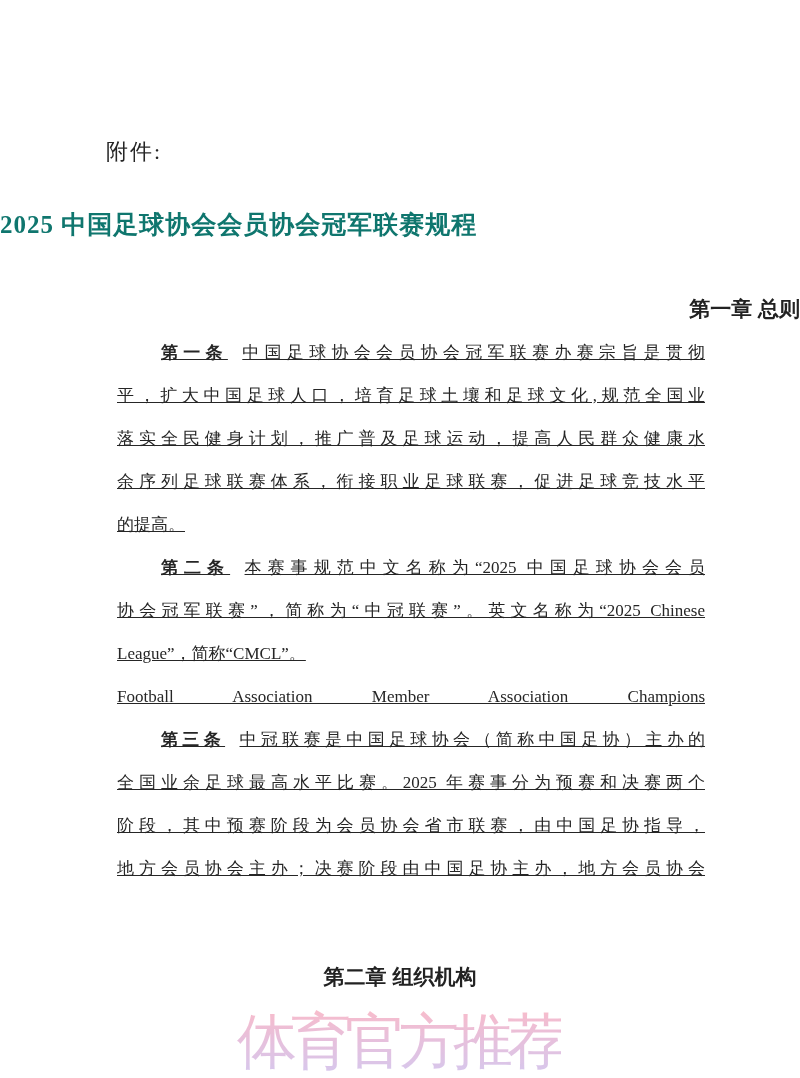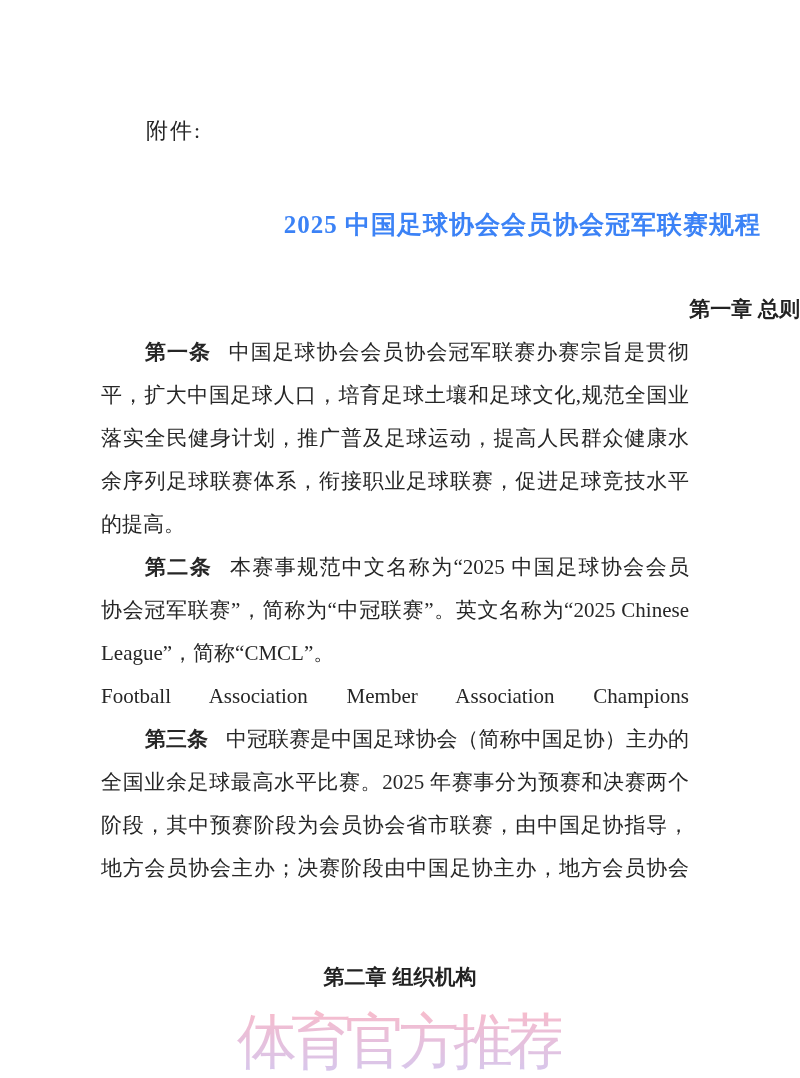--- a/index.html
+++ b/index.html
@@ -5,41 +5,42 @@
   html, body { margin: 0; padding: 0; }
   body {
     width: 800px; height: 1078px;
     background: #ffffff;
     position: relative;
     overflow: hidden;
     font-family: "Liberation Serif", serif;
     color: #262626;
   }
   .attachment {
-    position: absolute; top: 116px; left: 106px;
-    font-size: 22px; letter-spacing: 2px; margin-left: 40px;
+    position: absolute; top: 137px; left: 106px;
+    font-size: 22px; letter-spacing: 2px;
   }
   .doc-title {
     position: absolute; top: 208px; left: 0; width: 761px;
-    text-align: right;
+    text-align: left;
     font-size: 25px; font-weight: bold; letter-spacing: 1px;
-    color: #3b82f6;
+    color: #0f766e;
   }
   .chapter-heading {
     position: absolute; left: 0; width: 800px;
     text-align: center;
     font-size: 21px; font-weight: bold;
     font-family: "Liberation Sans", sans-serif;
     color: #222222;
   }
   .chapter-1 { top: 295px; text-align: right; }
   .chapter-2 { top: 963px; }
   .body-block {
-    position: absolute; top: 331px; left: 101px; width: 588px;
-    font-size: 21px;
+    position: absolute; top: 331px; left: 117px; width: 588px;
+    font-size: 17px;
+    text-decoration: underline;
   }
   .ln {
     margin: 0;
     line-height: 43px;
     text-align: justify;
     text-align-last: justify;
     white-space: nowrap;
     white-space: normal;
   }
   .ln-first { text-indent: 44px; }

